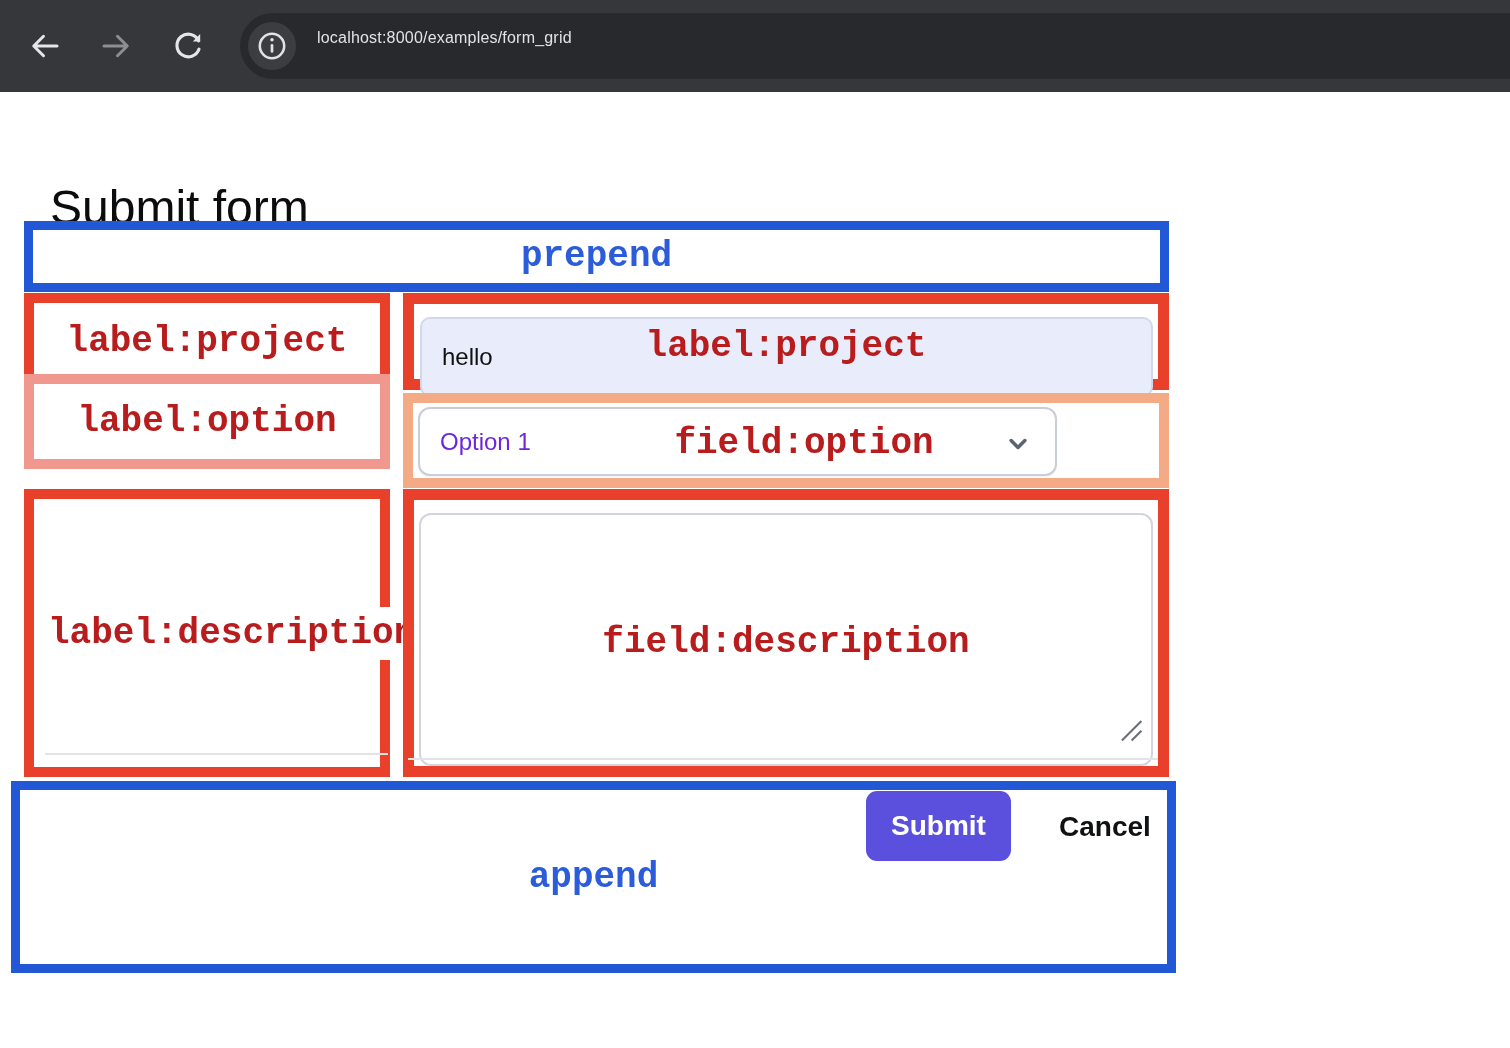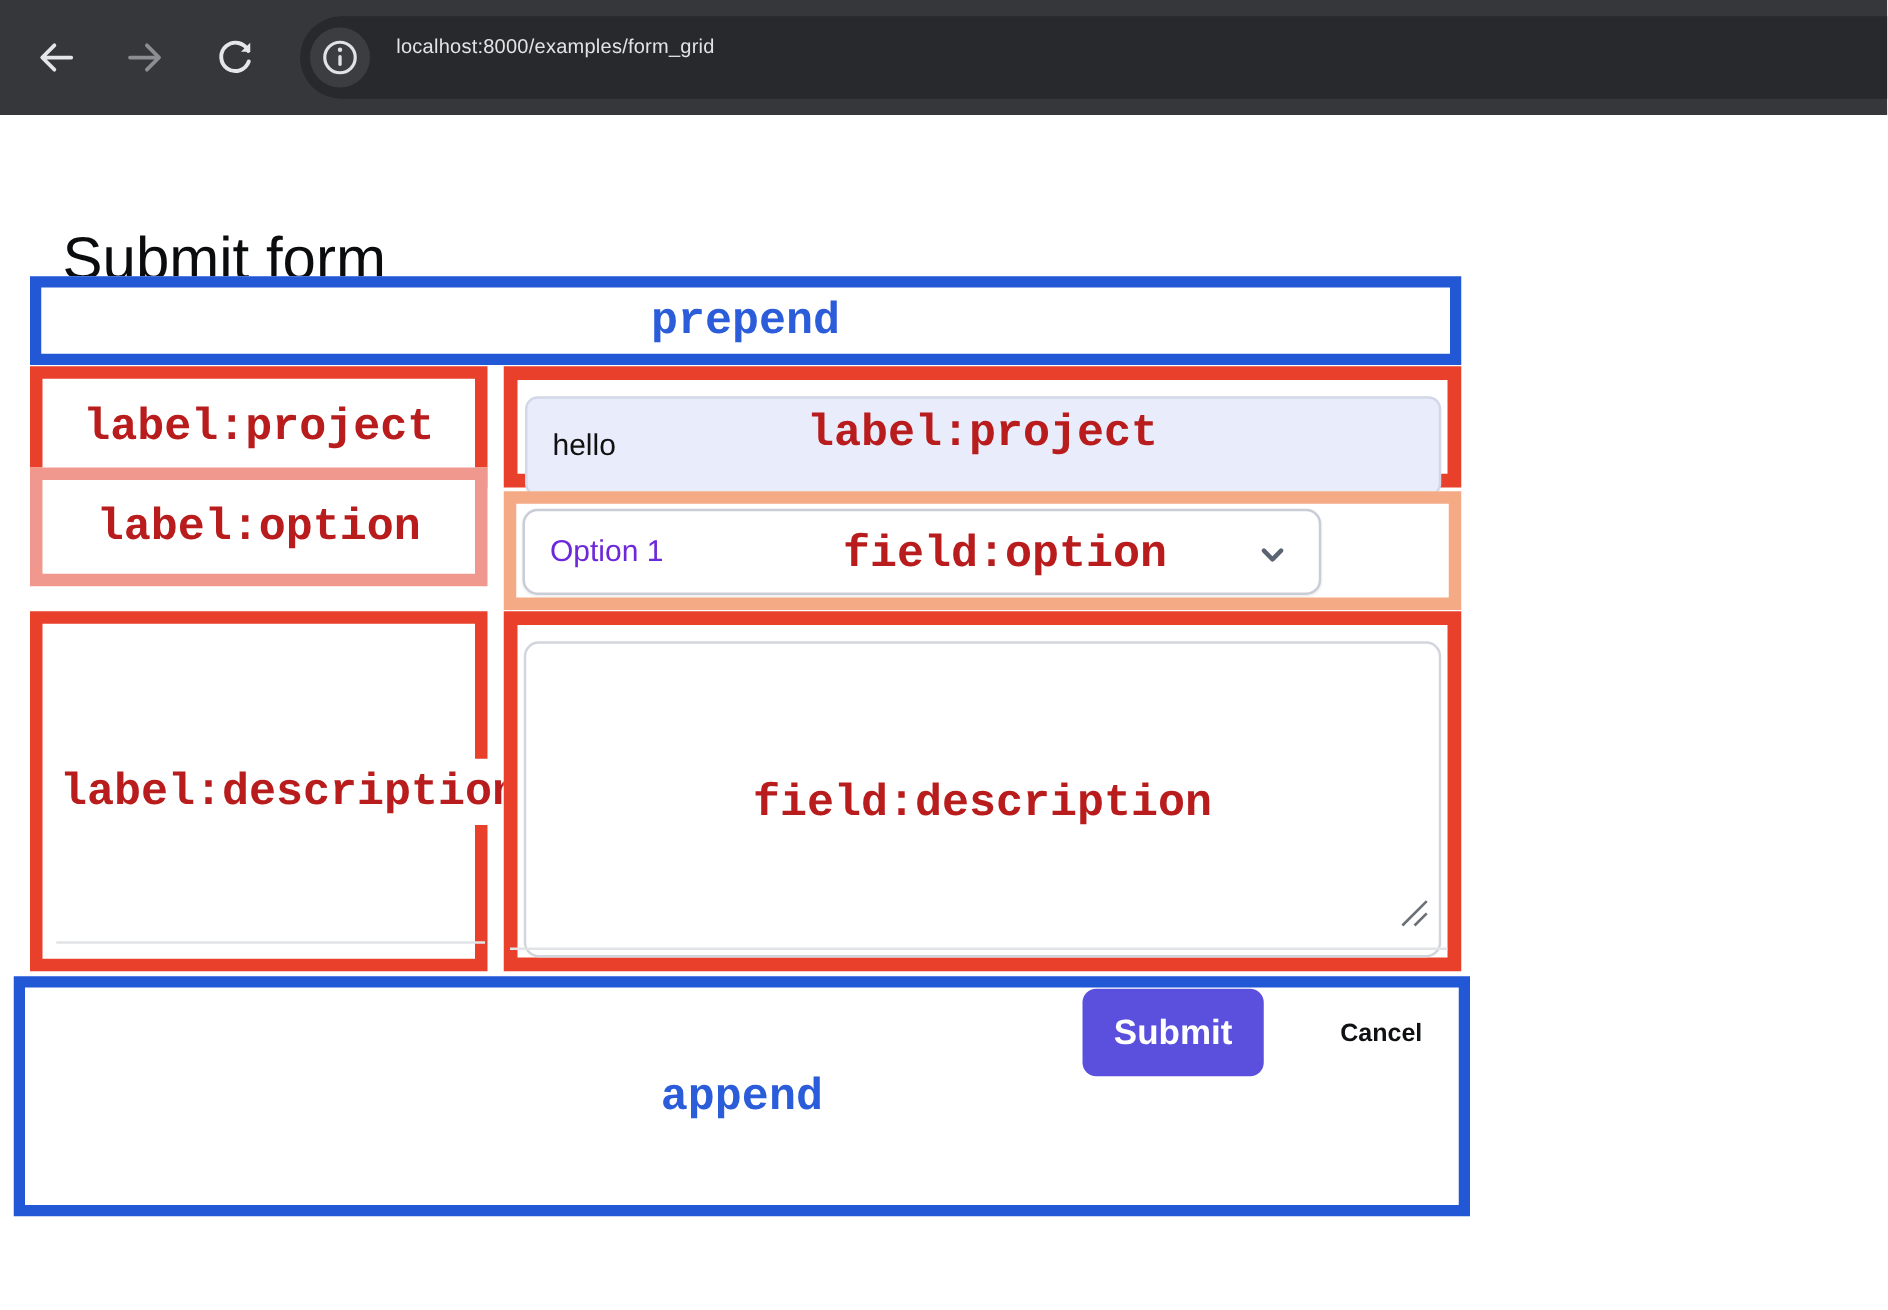--- a/index.html
+++ b/index.html
@@ -29,21 +29,21 @@
               padding:0 20px;outline:none;}
   .fake-select{position:absolute;box-sizing:border-box;background:#fff;border:2px solid #c9cdd7;
                border-radius:12px;display:flex;align-items:center;padding:0 20px;font-size:24px;color:#6d28d9;
                box-shadow:0 1px 2px rgba(0,0,0,.06);cursor:pointer;}
   .textarea-el{position:absolute;box-sizing:border-box;background:#fff;border:2px solid #d2d5db;
                border-radius:12px;resize:none;outline:none;font-family:"Liberation Sans",sans-serif;font-size:24px;padding:14px 18px;color:#111;}
   .hline{position:absolute;height:2px;background:#e1e3e7;}
   .submit-btn{position:absolute;border:none;border-radius:11px;background:#5a50dd;color:#fff;
               font-family:"Liberation Sans",sans-serif;font-weight:700;font-size:28px;cursor:pointer;}
   .cancel-btn{position:absolute;background:none;border:none;color:#101113;font-family:"Liberation Sans",sans-serif;
-              font-weight:700;font-size:20px;cursor:pointer;}
+              font-weight:700;font-size:28px;cursor:pointer;}
 </style>
 </head>
 <body>
 
 <div class="canvas">
 
   <div class="chrome">
     <div class="nav-btn" style="left:27px;">
       <svg width="36" height="36" viewBox="0 0 24 24">
         <path d="M20 12H5M11 5.5 4.5 12 11 18.5" fill="none" stroke="#e4e6e9" stroke-width="2" stroke-linecap="round" stroke-linejoin="round"></path>

